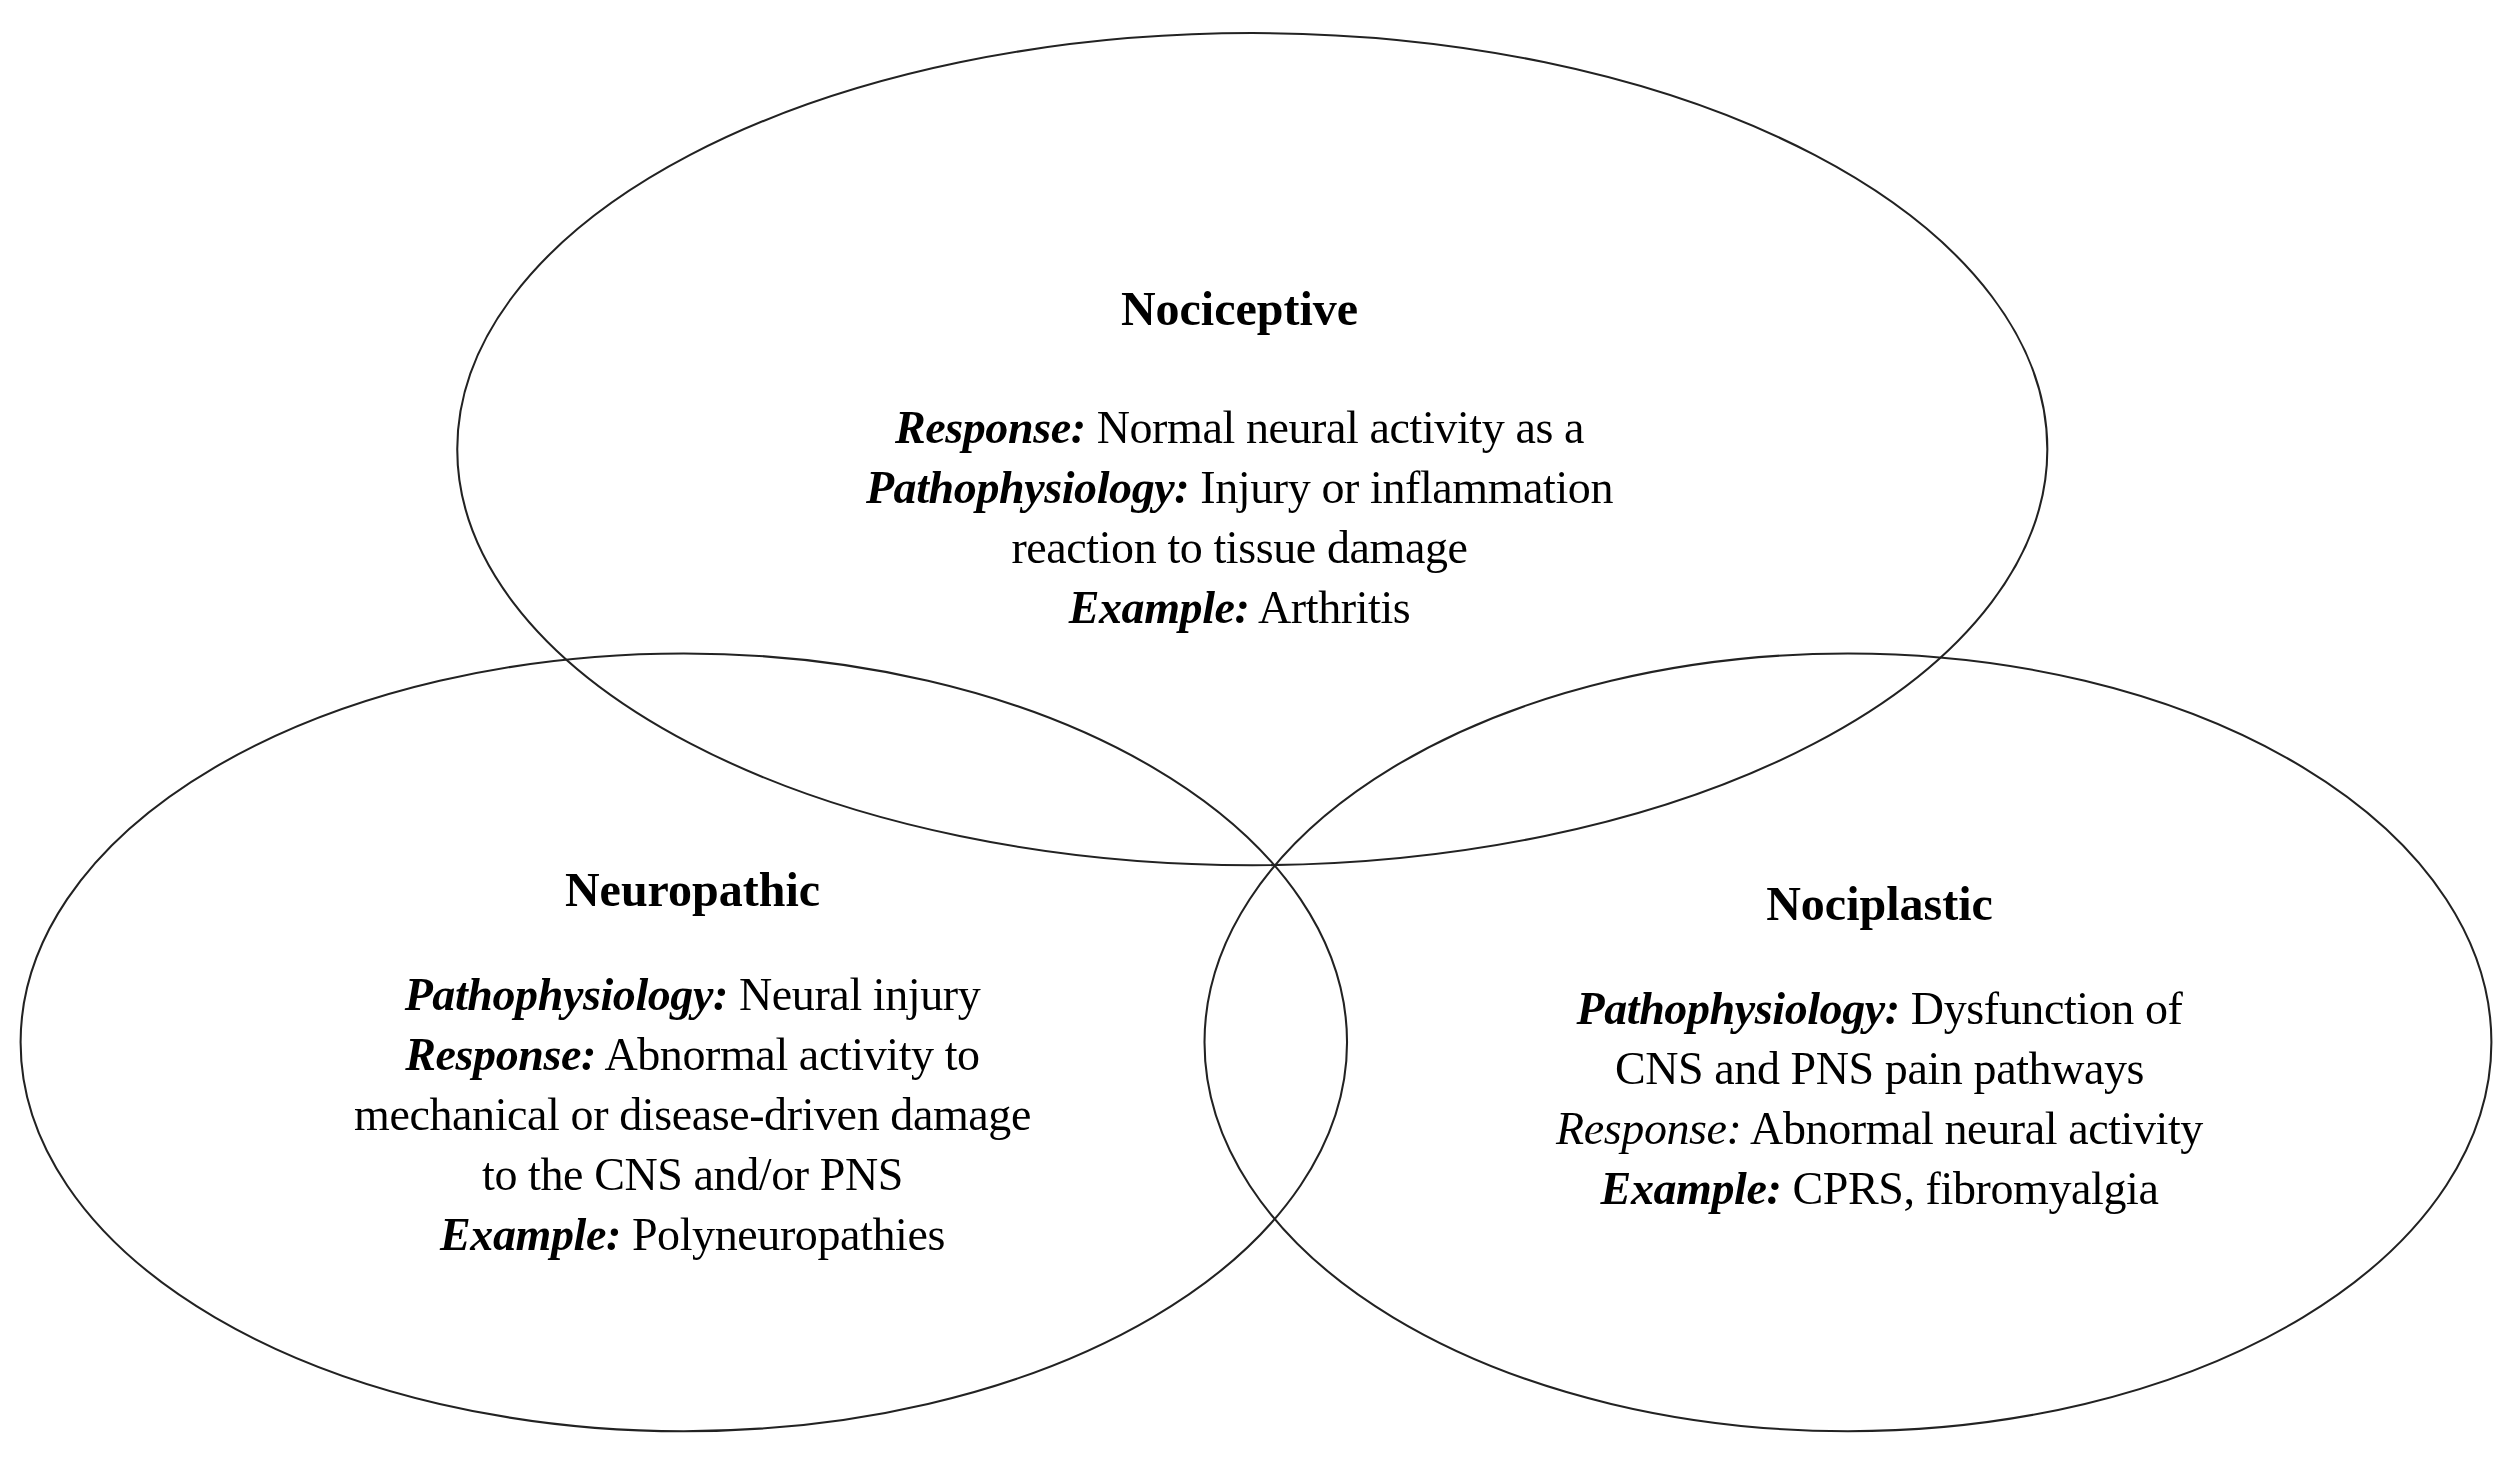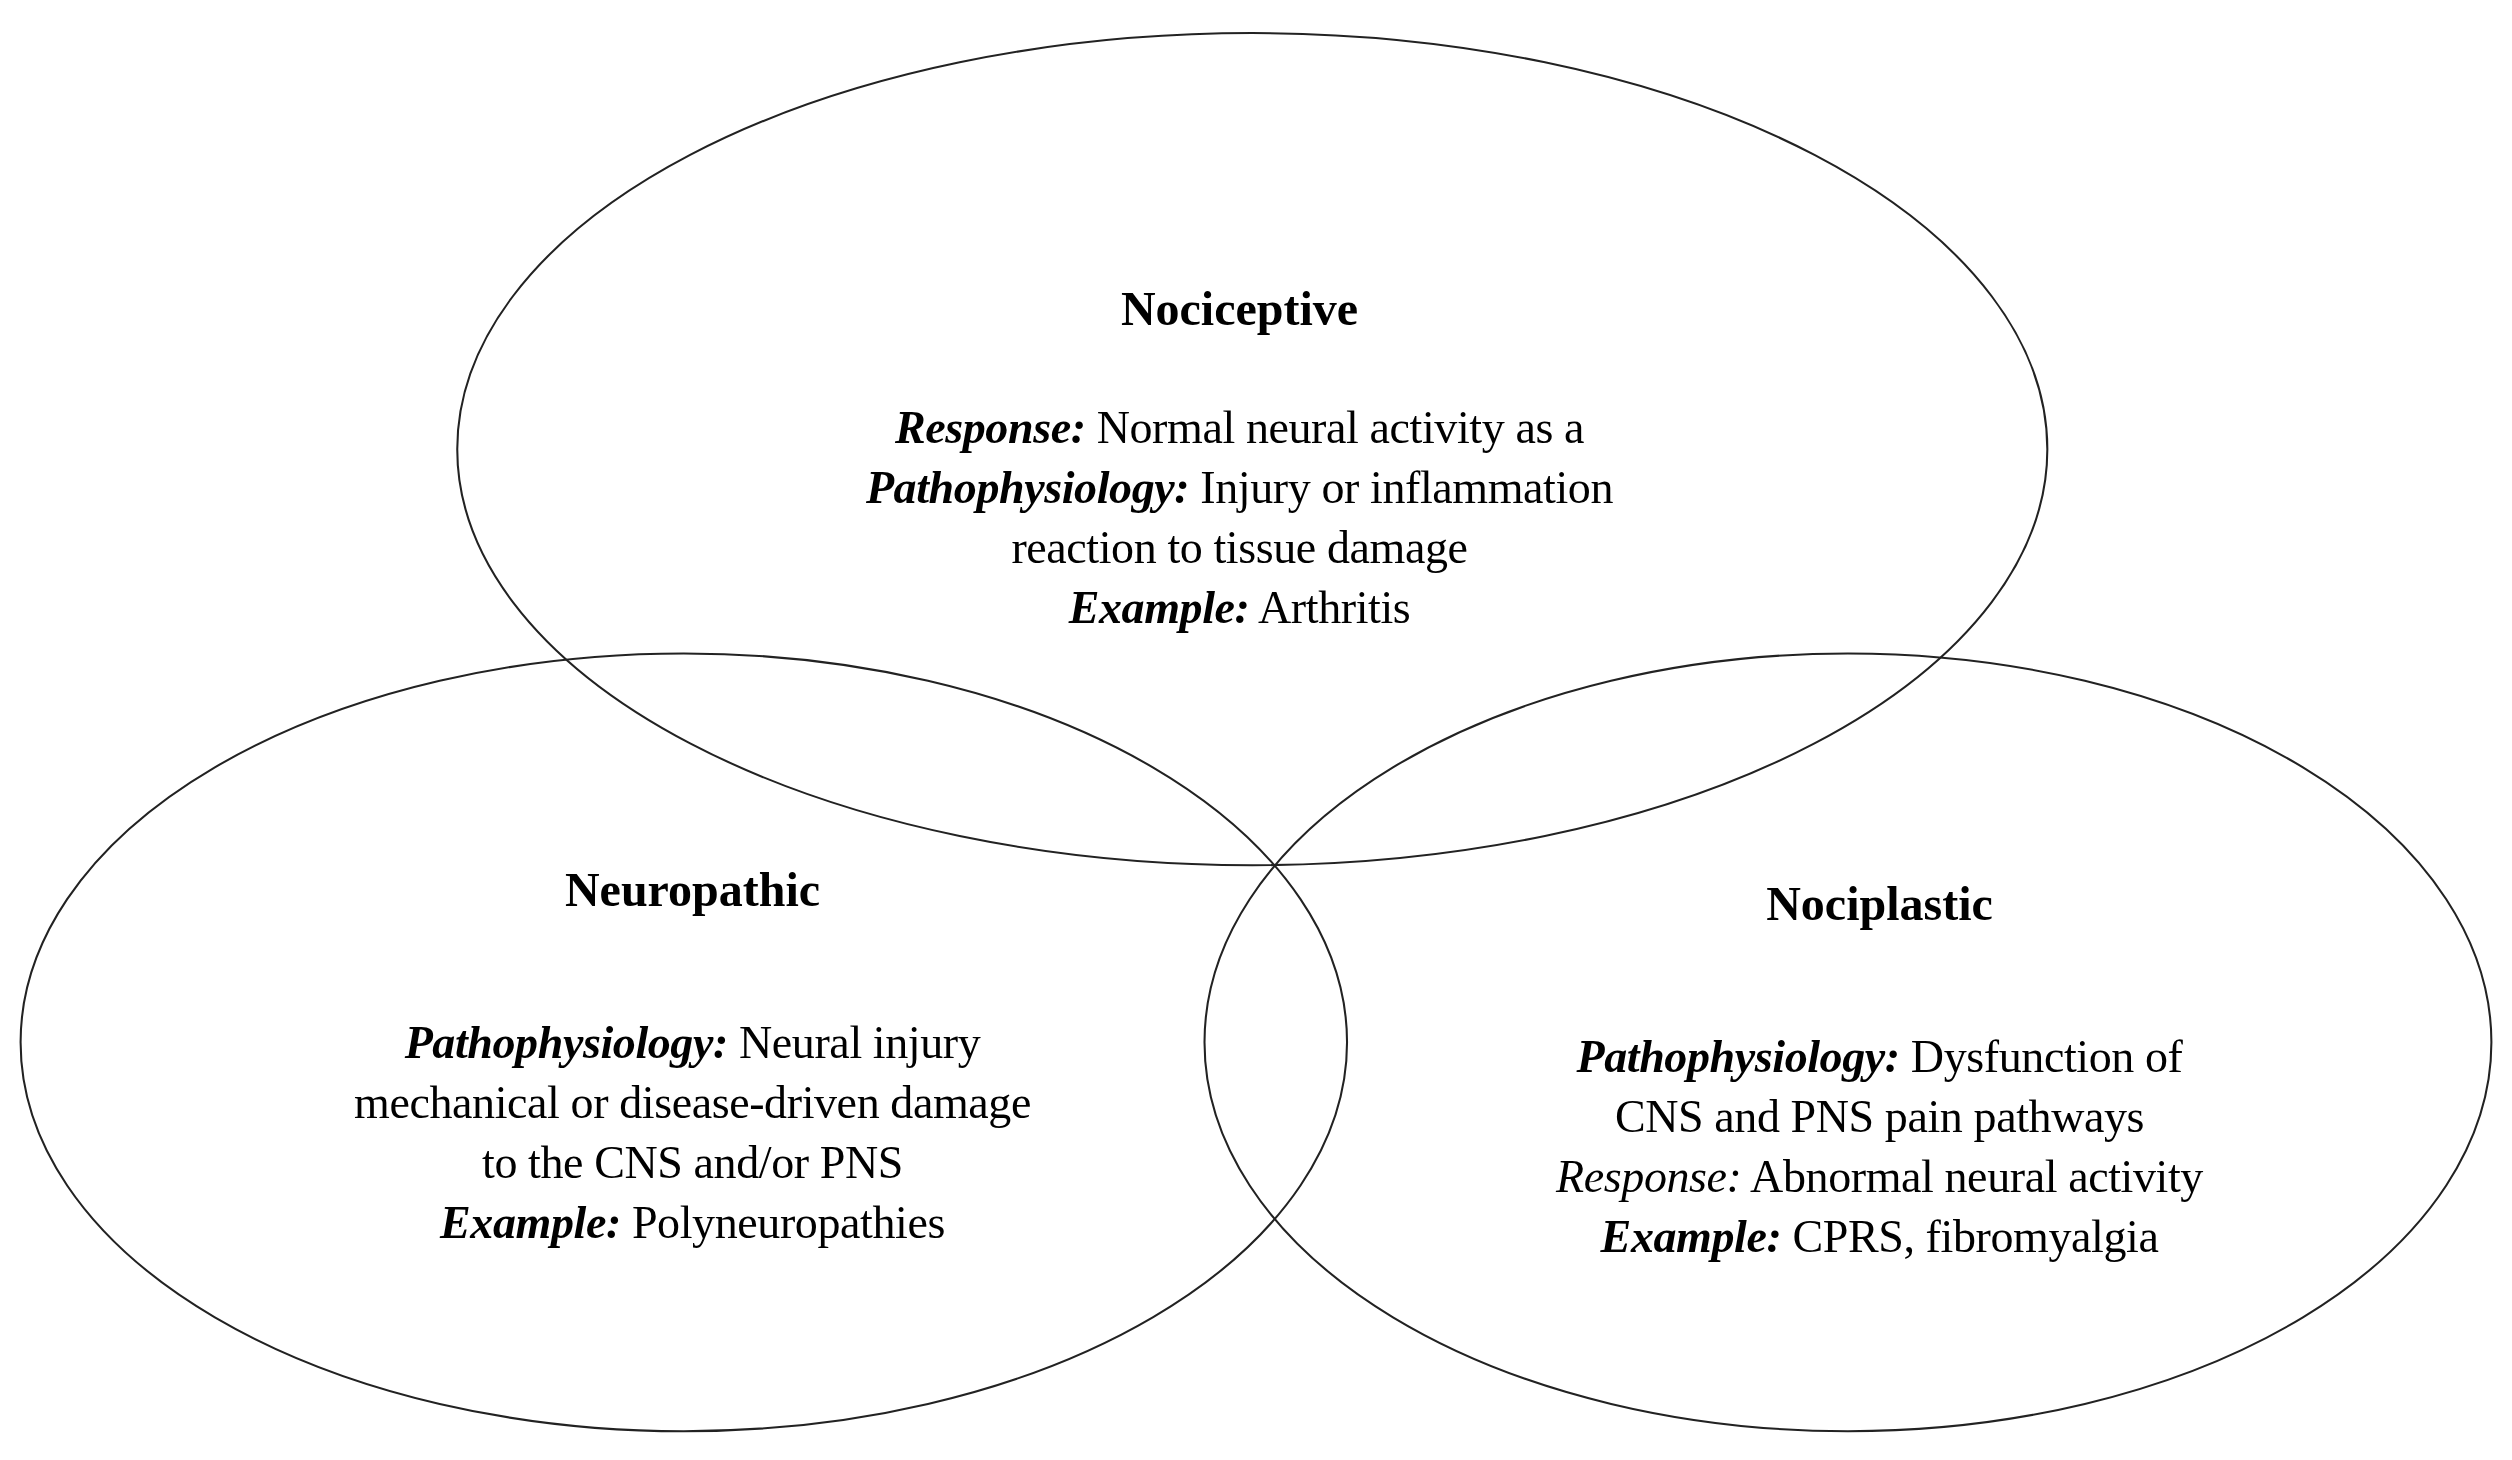--- a/index.html
+++ b/index.html
@@ -31,21 +31,21 @@
   .tb-title {
     font-size: 48px;
     font-weight: 700;
     line-height: 63px;
     letter-spacing: 0px;
   }
   .tb-body {
     margin-top: 58px;
   }
   .tb-left .tb-body, .tb-right .tb-body {
-    margin-top: 92px;
+    margin-top: 44px;
   }
   .line {
     font-size: 46px;
     line-height: 60px;
     white-space: nowrap;
     letter-spacing: -0.4px;
   }
   .lbl {
     font-style: italic;
     font-weight: 700;
@@ -76,20 +76,21 @@
       <div class="line"><span class="lbl">Pathophysiology:</span><span> Injury or inflammation</span></div>
       <div class="line"><span class="lbl"></span><span>reaction to tissue damage</span></div>
       <div class="line"><span class="lbl">Example:</span><span> Arthritis</span></div>
     </div>
   </div>
 
   <div class="textblock tb-left">
     <div class="tb-title">Neuropathic</div>
     <div class="tb-body">
       <div class="line"><span class="lbl">Pathophysiology:</span><span> Neural injury</span></div>
+      <div class="line"><span class="lbl">Response:</span><span> Abnormal activity to</span></div>
       <div class="line"><span class="lbl"></span><span>mechanical or disease-driven damage</span></div>
       <div class="line"><span class="lbl"></span><span>to the CNS and/or PNS</span></div>
       <div class="line"><span class="lbl">Example:</span><span> Polyneuropathies</span></div>
     </div>
   </div>
 
   <div class="textblock tb-right">
     <div class="tb-title">Nociplastic</div>
     <div class="tb-body">
       <div class="line"><span class="lbl">Pathophysiology:</span><span> Dysfunction of</span></div>

